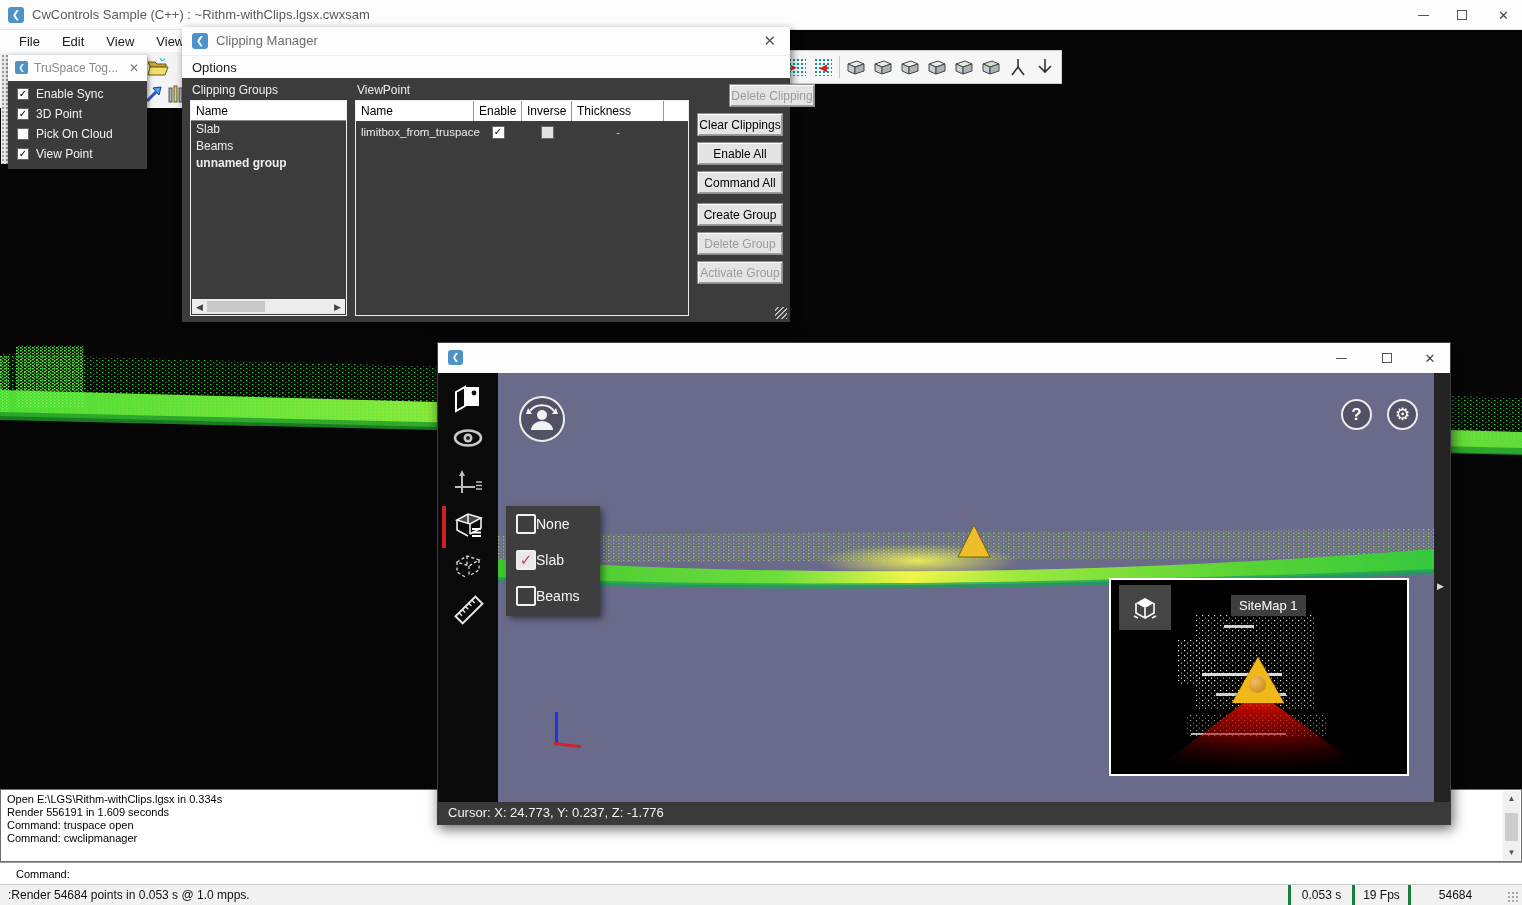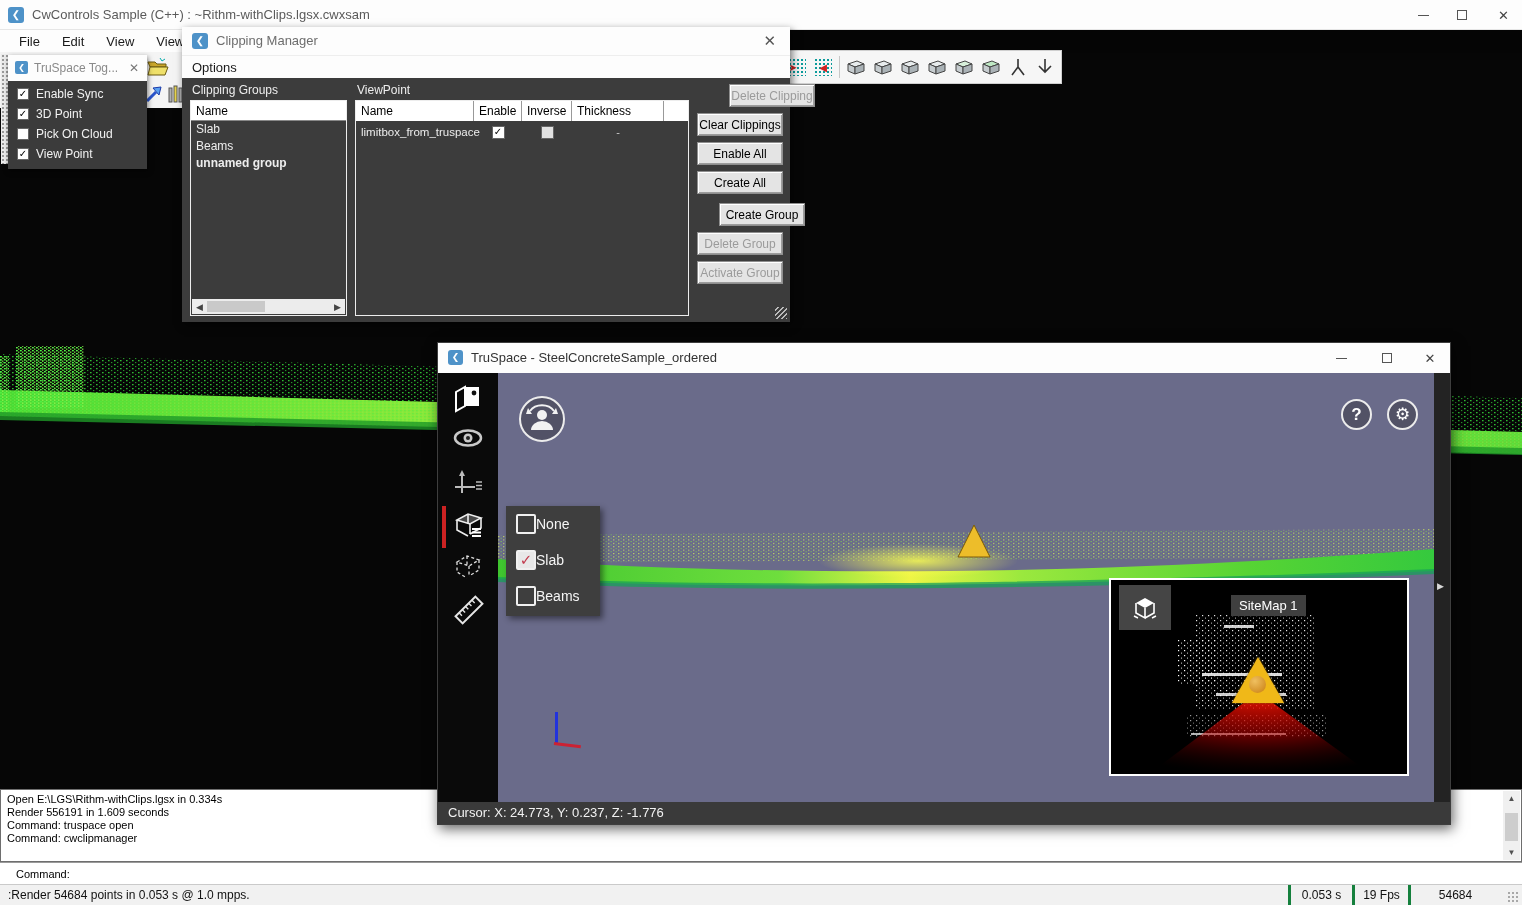--- a/index.html
+++ b/index.html
@@ -318,32 +318,31 @@
         <div class="ccell" style="width:50px;">
             <span class="cb gray" style="width:13px;height:13px;"></span>
           </div>
         <div class="ccell" style="width:92px; color:#ccc; font-size:11px;">-</div>
       </div>
     </div>
 
     <div class="dlgbtn disabled" style="top:6px;margin-left:32px;">Delete Clipping</div>
     <div class="dlgbtn" style="top:35px;">Clear Clippings</div>
     <div class="dlgbtn" style="top:64px;">Enable All</div>
-    <div class="dlgbtn" style="top:93px;">Create All</div>
-    <div class="dlgbtn" style="top:125px;margin-left:22px;">Create Group</div>
+    <div class="dlgbtn" style="top:93px;">Command All</div>
+    <div class="dlgbtn" style="top:125px;">Create Group</div>
     <div class="dlgbtn disabled" style="top:154px;">Delete Group</div>
     <div class="dlgbtn disabled" style="top:183px;">Activate Group</div>
     <div class="grip-corner"></div>
   </div>
 </div>
 
 <div class="abs truspace">
   <div class="ts-title">
     <span class="ico">❮</span>
-    <span class="txt">TruSpace - SteelConcreteSample_ordered</span>
     <div class="ts-controls">
       <div class="wc" style="position:static;">
           <span class="bar"></span>
         </div>
       <div class="wc" style="position:static;">
           <span class="sq"></span>
         </div>
       <div class="wc" style="position:static; width:40px;">
           <span class="x">✕</span>
         </div>

